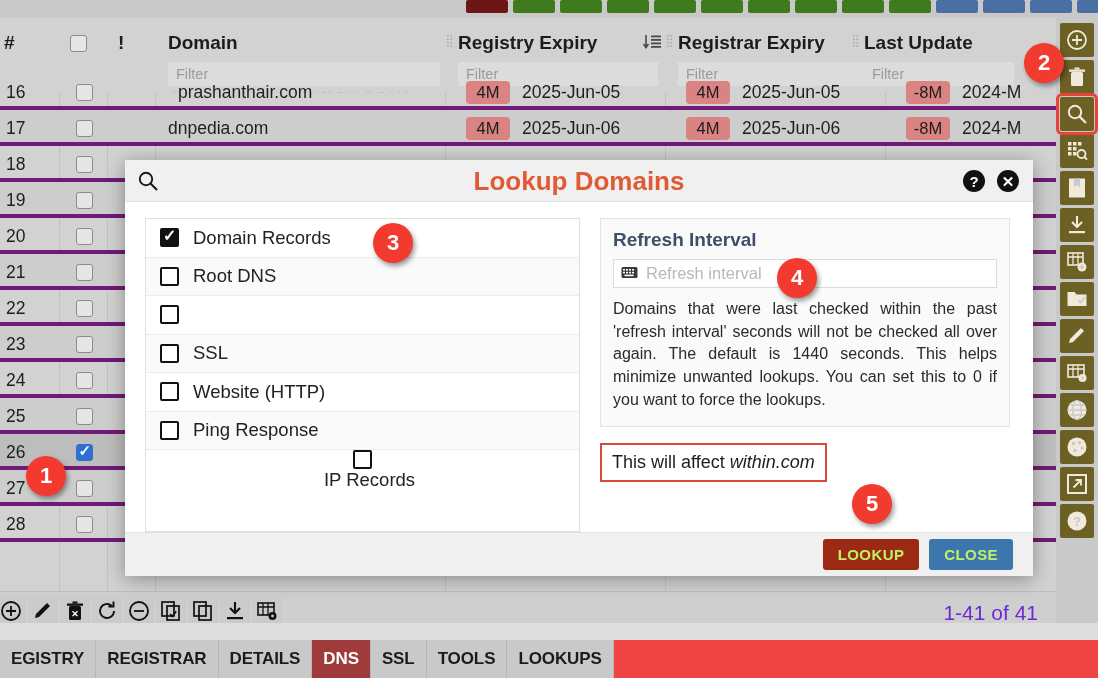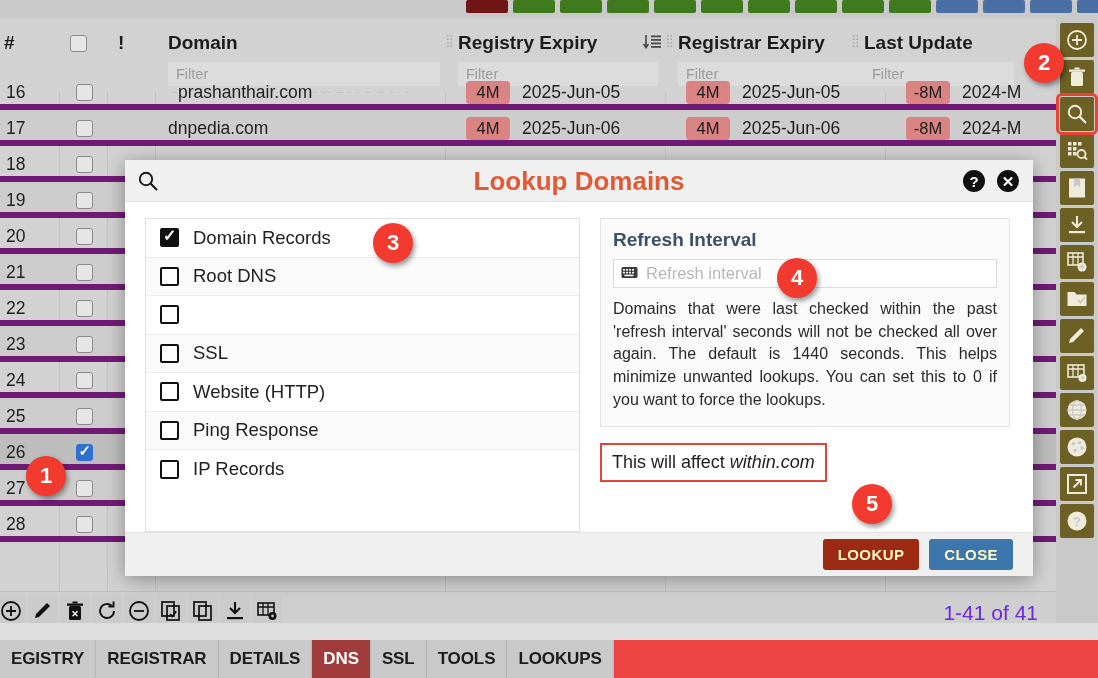--- a/index.html
+++ b/index.html
@@ -46,21 +46,21 @@
     position: absolute; top: 16px; left: -12px; width: 7px; height: 14px;
     background-image: radial-gradient(#a8a8a8 42%, transparent 45%);
     background-size: 3.5px 3.5px; opacity: .85;
   }
   .sorticon { position: absolute; top: 16px; width: 20px; height: 16px; }
 
   .vline { position: absolute; top: 0; width: 1px; height: 605px; background: #c2c2c2; }
 
   .row {
     position: absolute; left: 0; width: 1056px; height: 36px;
-    border-bottom: 6px solid #701a75;
+    border-bottom: 4px solid #701a75;
     font-size: 17.5px; color: #1e1e1e;
   }
   .row.alt { background: #cdcdcd; }
   .row.sel { background: #bdbdbd; }
   .cell { position: absolute; top: 0; height: 36px; display: flex; align-items: center; }
   .rownum { left: 4px; width: 54px; justify-content: flex-start; padding-left: 2px; }
   .cb-cell { left: 60px; width: 48px; justify-content: center; }
   .dom-cell { left: 168px; }
   .badge {
     display: inline-block; min-width: 44px; text-align: center;
@@ -139,21 +139,21 @@
     font-size: 15px; font-weight: bold; line-height: 1;
   }
 
   .dlg-body { position: relative; height: 330px; background: #fff; padding: 16px 20px 0 20px; display: flex; gap: 20px; }
 
   .opt-list { width: 435px; border: 1px solid #e0e0e0; }
   .opt-row {
     height: 38.5px; display: flex; align-items: center; padding-left: 14px;
     border-bottom: 1px solid #ececec; font-size: 18.5px; color: #222;
   }
-  .opt-row:last-child { border-bottom: none; }
+  .opt-row:last-child { border-bottom: none; flex-direction: column; }
   .opt-row.odd { background: #fafafa; }
   .optchk {
     width: 19px; height: 19px; border: 2px solid #111; border-radius: 2px;
     margin-right: 14px; background: #fff; flex: 0 0 auto; position: relative;
   }
   .optchk.on { background: #111; }
   .optchk.on:after {
     content: "✓"; position: absolute; left: 1px; top: -4px;
     color: #fff; font-size: 16px; font-weight: bold;
   }
@@ -176,21 +176,21 @@
   }
   .affect-box i { font-style: italic; }
 
   .dlg-foot {
     position: absolute; left: 0; bottom: 0; width: 100%; height: 44px;
     background: #f0f0f0; border-top: 1px solid #e2e2e2;
     display: flex; align-items: center; justify-content: flex-end;
     padding-right: 20px; gap: 10px;
   }
   .btn {
-    padding: 7px 15px; font-size: 15px; font-weight: bold; color: #fef9c3;
+    padding: 7px 15px; font-size: 15px; font-weight: bold; color: #bef264;
     border: none; border-radius: 3px; letter-spacing: .4px;
   }
   .btn-lookup { background: #9c2a12; }
   .btn-close { background: #3c76ac; }
 
   
   .anno {
     position: absolute; width: 40px; height: 40px; border-radius: 50%;
     background: #f23a2e; color: #fff;
     display: flex; align-items: center; justify-content: center;

